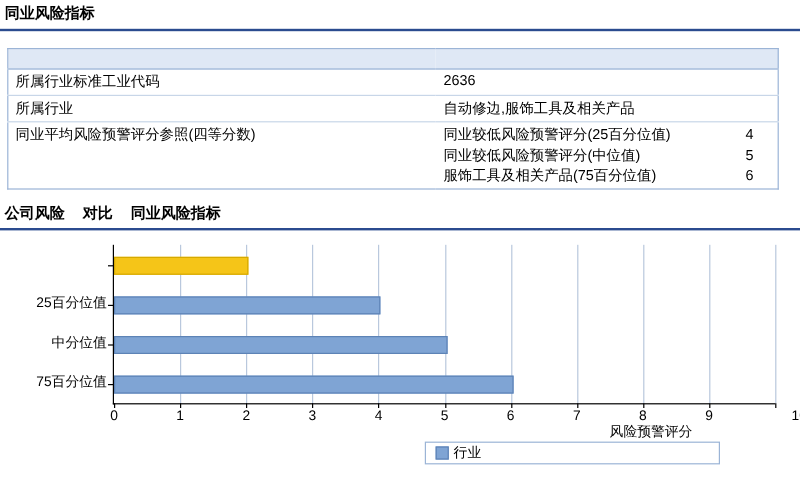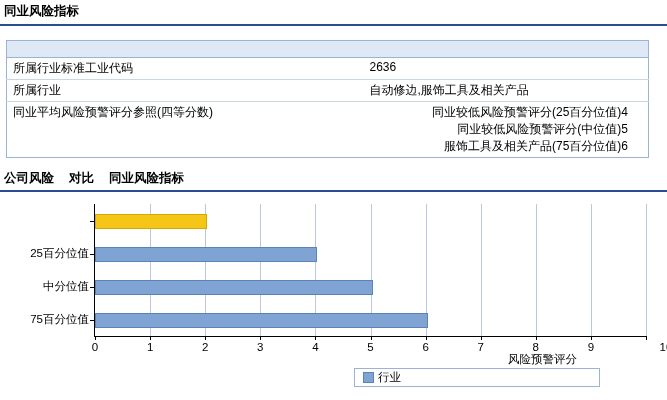--- a/index.html
+++ b/index.html
@@ -46,21 +46,21 @@
     padding: 2px 6px;
     vertical-align: top;
   }
   .info-table tr.r td {
     border-bottom: 1px solid #c8d6e8;
   }
   .col-label { width: 355px; }
   .col-value { width: 280px; }
   .sub-line {
     display: flex;
-    justify-content: flex-end;
+    justify-content: space-between;
     line-height: 17px;
   }
   .sub-line .num { padding-right: 14px; }
   
   .chart-head {
     margin-top: 12px;
     padding-left: 4px;
     font-weight: bold;
     font-size: 12.5px;
   }

